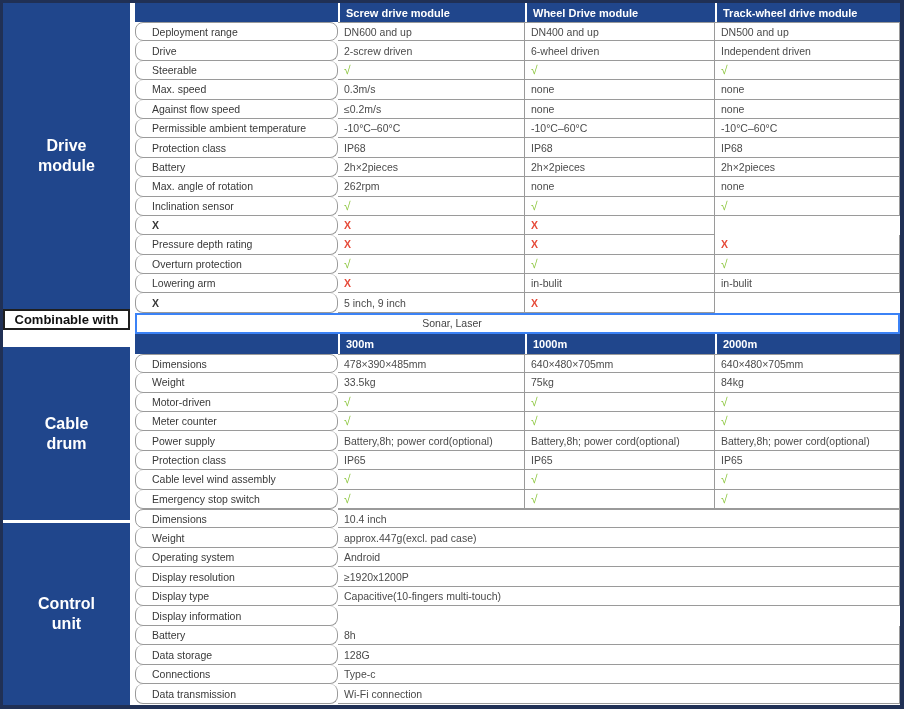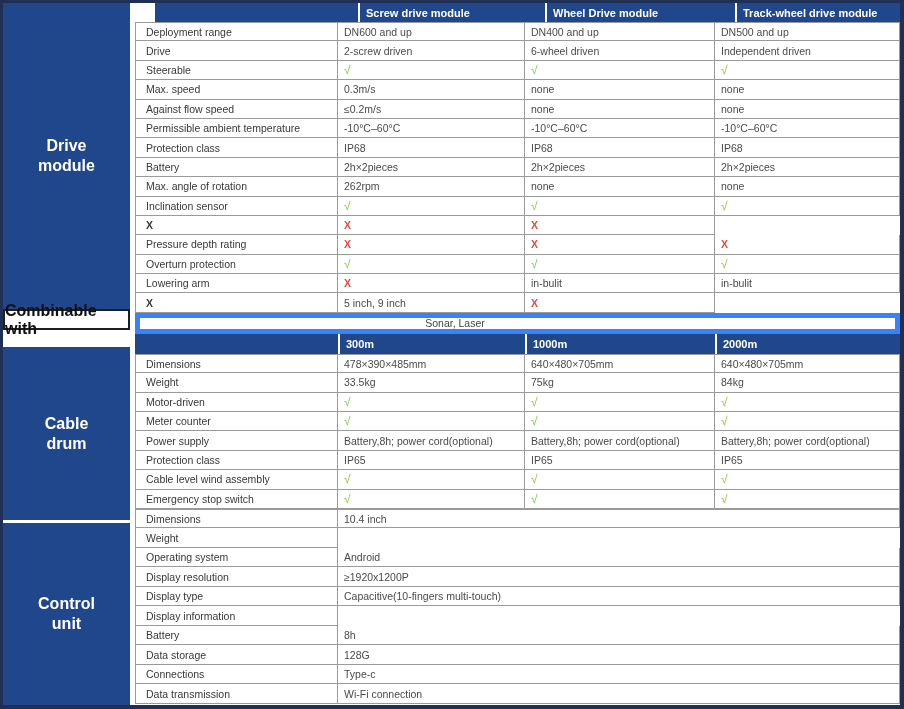--- a/index.html
+++ b/index.html
@@ -15,54 +15,54 @@
     display:flex;
     overflow:hidden;
   }
 
   
   .sidebar{width:127px;display:flex;flex-direction:column;background:#ffffff;}
   .side-cell{display:flex;flex-direction:column;align-items:center;justify-content:center;}
   .side-cell.blue{background:#20468C;color:#ffffff;font-weight:bold;font-size:16px;line-height:1.25;text-align:center;}
   .side-cell.combinable{
     background:#ffffff;border:2px solid #1f1f1f;
-    color:#111111;font-weight:bold;font-size:16px;
+    color:#111111;font-weight:bold;font-size:13px;
     justify-content:center;
   }
   .h-drive{height:310px;}
   .h-comb{height:21px;}
   .h-cable{height:175px;margin-top:17px;}
   .h-gap{height:3px;background:#ffffff;}
   .h-control{height:184px;}
 
   
   .content{flex:1;margin-left:5px;display:flex;flex-direction:column;background:#ffffff;}
 
   .hdr-bar{display:grid;grid-template-columns:203px 187px 190px 1fr;background:#20468C;}
-  .hdr-bar.h1{height:19px;margin-left:20px;}
+  .hdr-bar.h1{height:19px;}
   .hdr-bar.h2{height:20px;}
   .hdr-cell{display:flex;align-items:center;color:#ffffff;font-weight:bold;font-size:11px;padding-left:6px;}
   .hdr-cell + .hdr-cell{border-left:2px solid #ffffff;}
 
   .rows .row{display:grid;grid-template-columns:203px 187px 190px 1fr;height:19.4px;}
   .rows.control .row{grid-template-columns:203px 1fr;height:19.5px;}
   .row .cell{
     border-right:1px solid #9a9a9a;border-bottom:1px solid #9a9a9a;
     display:flex;align-items:center;
     font-size:10.5px;color:#4a4a4a;
     padding-left:6px;white-space:nowrap;overflow:hidden;
   }
-  .row .cell:first-child{border-left:1px solid #9a9a9a;padding-left:10px;color:#383838;}
+  .row .cell:first-child{border-left:1px solid #9a9a9a;padding-left:16px;color:#383838;border-radius:8px;}
   .rows .row:first-child .cell{border-top:1px solid #9a9a9a;}
   .cell.check{color:#8CC63E;font-size:12px;}
   .cell.cross{color:#E64B3A;font-weight:bold;font-size:10.5px;}
 
   .comb-row{
     height:21px;position:relative;
-    border:5px solid #3b82f6;background:#ffffff;
+    border:2px solid #3b82f6;background:#ffffff;
   }
   .comb-row .comb-text{
     position:absolute;top:0;bottom:0;left:315px;
     transform:translateX(-50%);
     display:flex;align-items:center;
     font-size:10.5px;color:#444444;white-space:nowrap;
   }
 </style>
 </head>
 <body>
@@ -250,20 +250,21 @@
         </div>
       </div>
 
     <div class="rows control">
         <div class="row">
           <div class="cell">Dimensions</div>
           <div class="cell">10.4 inch</div>
         </div>
         <div class="row">
           <div class="cell">Weight</div>
+          <div class="cell">approx.447g(excl. pad case)</div>
         </div>
         <div class="row">
           <div class="cell">Operating system</div>
           <div class="cell">Android</div>
         </div>
         <div class="row">
           <div class="cell">Display resolution</div>
           <div class="cell">≥1920x1200P</div>
         </div>
         <div class="row">

